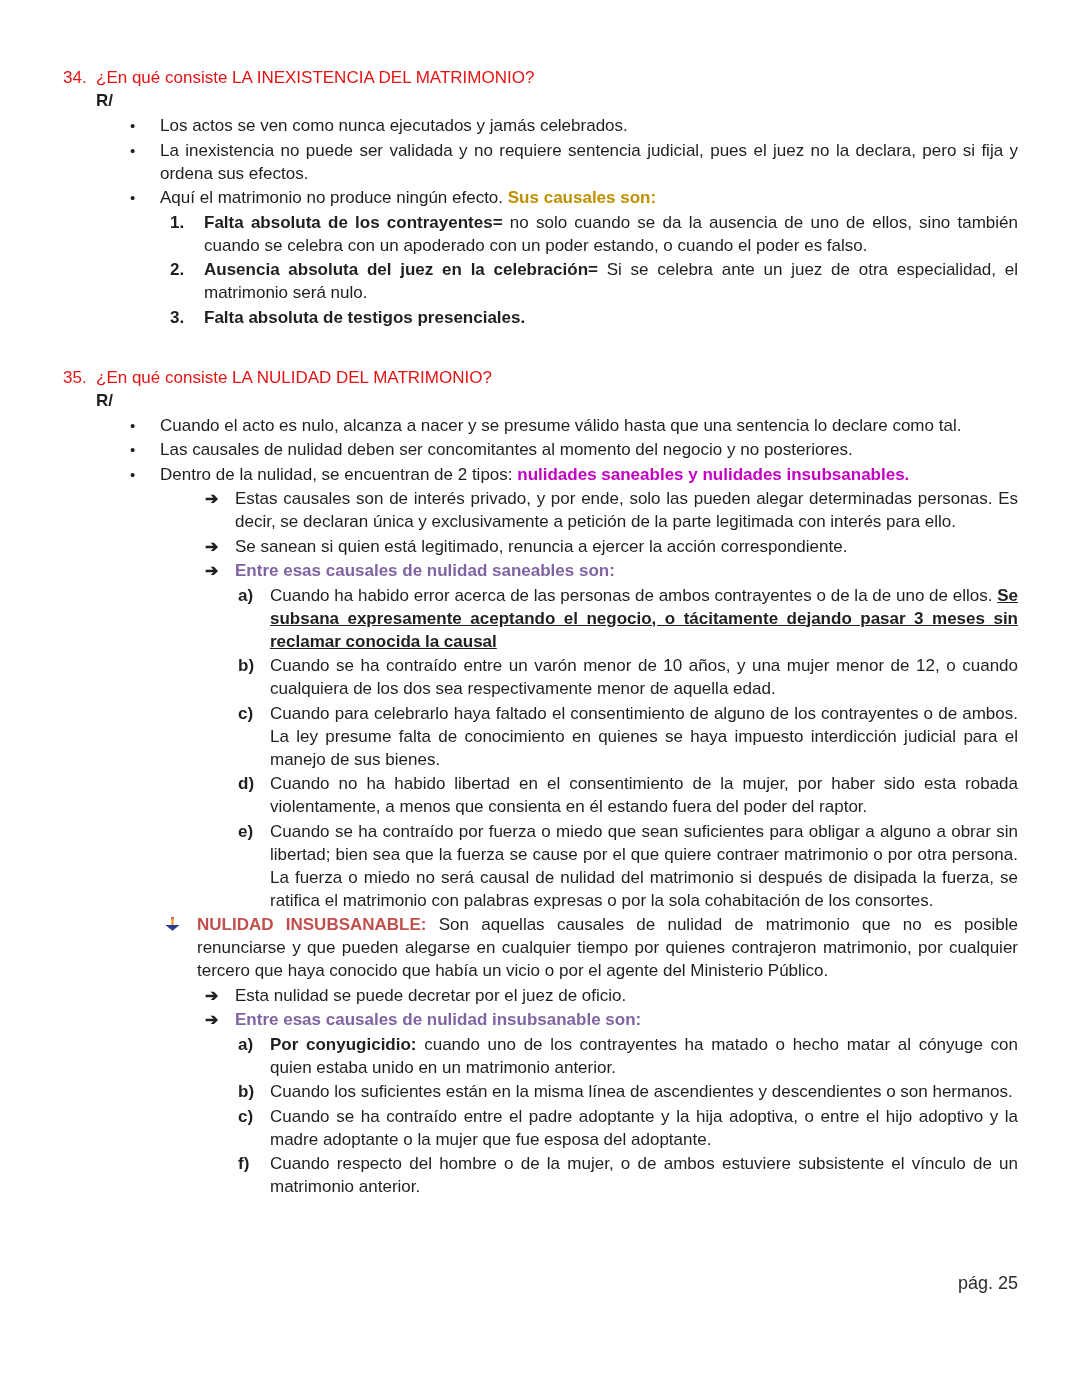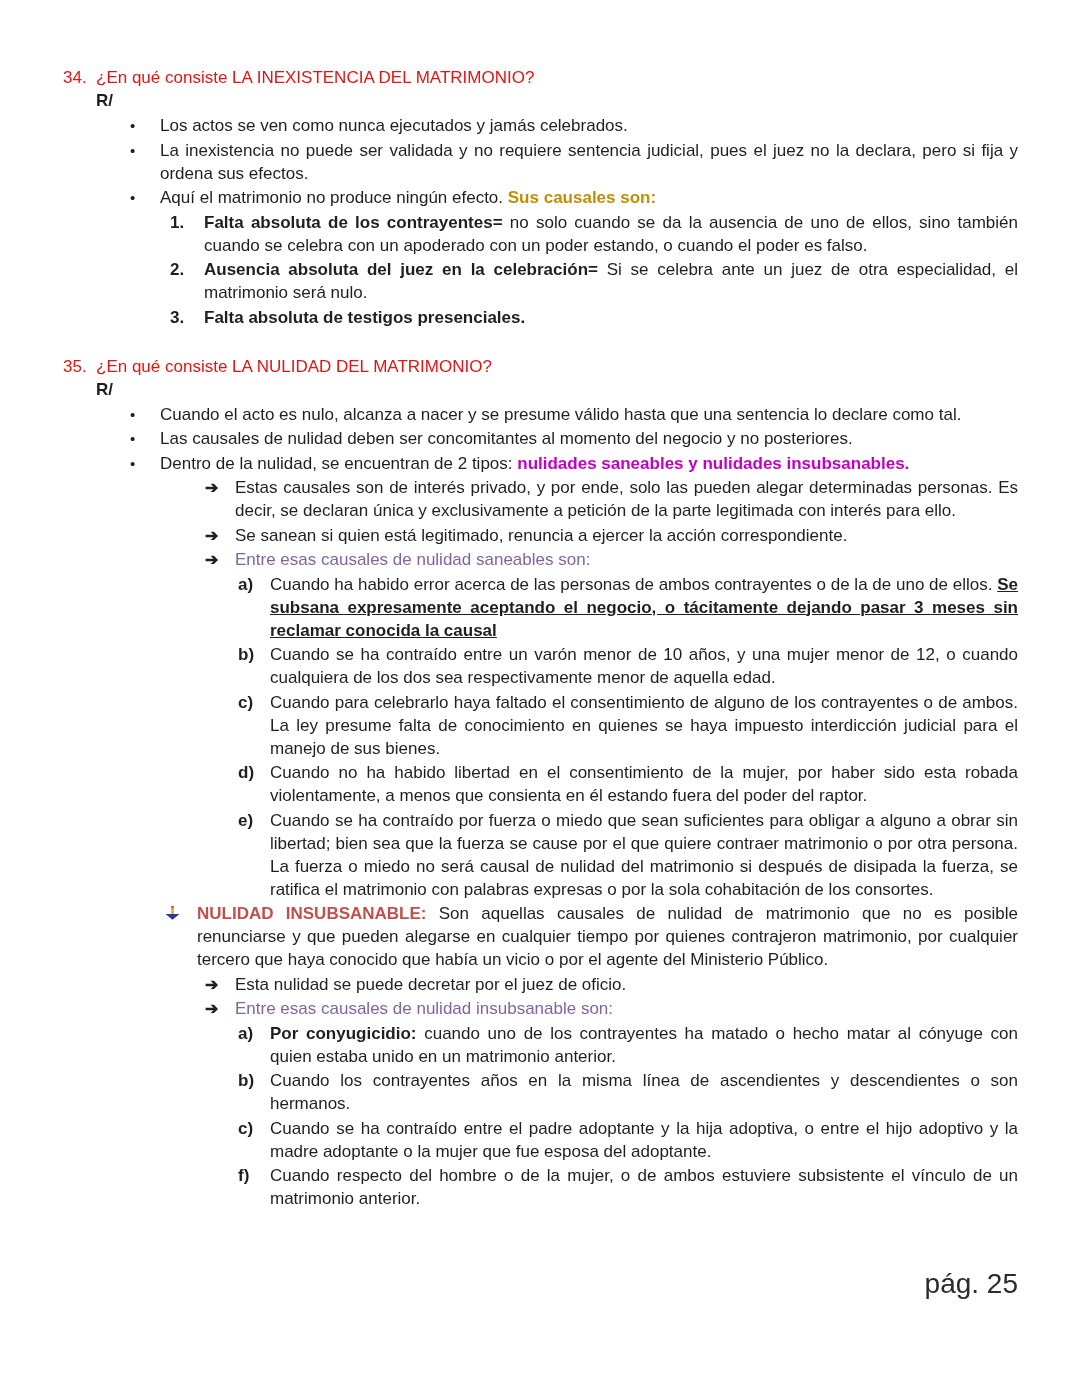--- a/index.html
+++ b/index.html
@@ -25,27 +25,27 @@
   .lvl2 { margin-left:107px; } .lvl2 > .marker { flex:0 0 34px; font-weight:bold; }
   .lvlS { margin-left:102px; } .lvlS > .marker { flex:0 0 32px; }
   .lvl3 { margin-left:142px; } .lvl3 > .marker { flex:0 0 30px; font-weight:bold; }
   .lvl4 { margin-left:175px; } .lvl4 > .marker { flex:0 0 32px; font-weight:bold; }
   .bullet-glyph { font-size:15px; }
   .arrow-glyph { font-size:16px; line-height:23px; }
   .bold { font-weight:bold; }
   .gold { color:var(--gold,#bf9000); font-weight:bold; }
   .magenta { color:var(--magenta,#c400c4); font-weight:bold; }
   .darkred { color:var(--dark_red,#c0504d); font-weight:bold; }
-  .purple { color:var(--purple,#8064a2); font-weight:normal; }
+  .purple { color:var(--purple,#8064a2); font-weight:bold; }
   .u-bold { font-weight:bold; text-decoration:underline; }
-  .sec35 { margin-top:26px; }
+  .sec35 { margin-top:37px; }
   .dn-arrow-svg { display:inline-block; vertical-align:-2px; }
   .page-number {
     position:absolute; top:1272px; right:62px;
-    font-size:28px; color:#2b2b2b;
+    font-size:18px; color:#2b2b2b;
   }
 </style>
 </head>
 <body>
 
 <div class="page">
 
   <section>
     <div class="q-row">
       <span class="q-num">34.</span>
@@ -168,21 +168,21 @@
     </div>
 
     <div class="row lvl4">
       <span class="marker">a)</span>
       <div class="content">
         <span class="bold">Por conyugicidio:</span><span> cuando uno de los contrayentes ha matado o hecho matar al cónyuge con quien estaba unido en un matrimonio anterior.</span>
       </div>
     </div>
     <div class="row lvl4">
       <span class="marker">b)</span>
-      <div class="content">Cuando los contrayentes años en la misma línea de ascendientes y descendientes o son hermanos.</div>
+      <div class="content">Cuando los suficientes están en la misma línea de ascendientes y descendientes o son hermanos.</div>
     </div>
     <div class="row lvl4">
       <span class="marker">c)</span>
       <div class="content">Cuando se ha contraído entre el padre adoptante y la hija adoptiva, o entre el hijo adoptivo y la madre adoptante o la mujer que fue esposa del adoptante.</div>
     </div>
     <div class="row lvl4">
       <span class="marker">f)</span>
       <div class="content">Cuando respecto del hombre o de la mujer, o de ambos estuviere subsistente el vínculo de un matrimonio anterior.</div>
     </div>
   </section>

